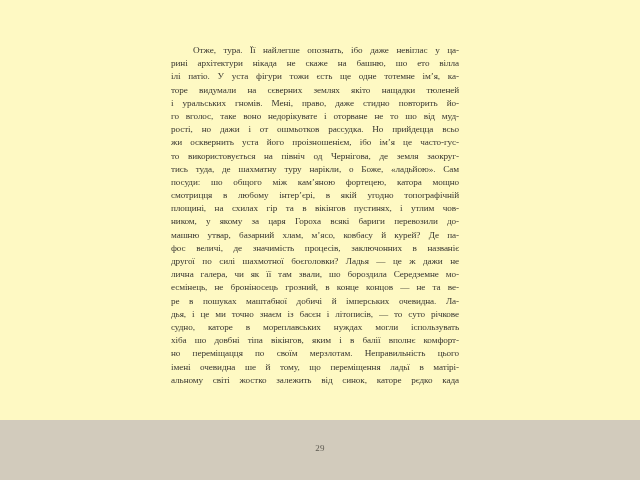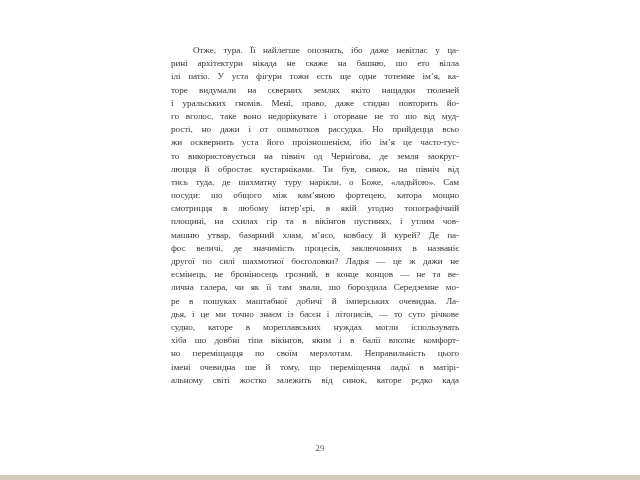--- a/index.html
+++ b/index.html
@@ -8,22 +8,22 @@
     height: 480px;
     overflow: hidden;
   }
   body {
     background: #d2cbbc;
     font-family: "Liberation Serif", "DejaVu Serif", serif;
   }
   .book-page {
     position: relative;
     width: 640px;
-    height: 475px;
-    background: #ffffff;
+    height: 420px;
+    background: #fef9c3;
   }
   .text-block {
     position: absolute;
     left: 171px;
     top: 44px;
     width: 288px;
     color: #393731;
   }
   .text-line {
     font-size: 9.2px;
@@ -56,30 +56,30 @@
   <div class="text-block">
       <div class="text-line">Отже, тура. Її найлегше опознать, ібо даже невіглас у ца-</div>
       <div class="text-line">рині архітектури нікада не скаже на башню, шо ето вілла</div>
       <div class="text-line">ілі патіо. У уста фігури тожи єсть ще одне тотемне ім’я, ка-</div>
       <div class="text-line">торе видумали на сєверних землях якіто нащадки тюленей</div>
       <div class="text-line">і уральських гномів. Мені, право, даже стидно повторить йо-</div>
       <div class="text-line">го вголос, таке воно недорікувате і оторване не то шо від муд-</div>
       <div class="text-line">рості, но дажи і от ошмьотков рассудка. Но прийдецца всьо</div>
       <div class="text-line">жи осквернить уста його проізношенієм, ібо ім’я це часто-гус-</div>
       <div class="text-line">то використовується на північ од Чернігова, де земля заокруг-</div>
-      <div class="text-line">люцця й обростає кустарніками. Ти був, синок, на північ від</div>
       <div class="text-line">тись туда, де шахматну туру нарікли, о Боже, «ладьйою». Сам</div>
       <div class="text-line">посуди: шо общого між кам’яною фортецею, катора мощно</div>
       <div class="text-line">смотрицця в любому інтер’єрі, в якій угодно топографічній</div>
       <div class="text-line">площині, на схилах гір та в вікінгов пустинях, і утлим чов-</div>
+      <div class="text-line">ником, у якому за царя Гороха всякі бариги перевозили до-</div>
       <div class="text-line">машню утвар, базарний хлам, м’ясо, ковбасу й курей? Де па-</div>
       <div class="text-line">фос величі, де значимість процесів, заключонних в названіє</div>
       <div class="text-line">другої по силі шахмотної боєголовки? Ладья — це ж дажи не</div>
+      <div class="text-line">лична галера, чи як її там звали, шо бороздила Середземне мо-</div>
       <div class="text-line">есмінець, не броніносець грозний, в конце концов — не та ве-</div>
-      <div class="text-line">лична галера, чи як її там звали, шо бороздила Середземне мо-</div>
       <div class="text-line">ре в пошуках маштабної добичі й імперських очевидна. Ла-</div>
       <div class="text-line">дья, і це ми точно знаєм із басєн і літописів, — то суто річкове</div>
       <div class="text-line">судно, каторе в мореплавських нуждах могли іспользувать</div>
       <div class="text-line">хіба шо довбні тіпа вікінгов, яким і в балії вполнє комфорт-</div>
       <div class="text-line">но переміщацця по своїм мерзлотам. Неправильність цього</div>
       <div class="text-line">імені очевидна ше й тому, що переміщення ладьї в матірі-</div>
       <div class="text-line">альному світі жостко залежить від синок, каторе рєдко када</div>
     </div>
   <div class="page-number">29</div>
 </div>

